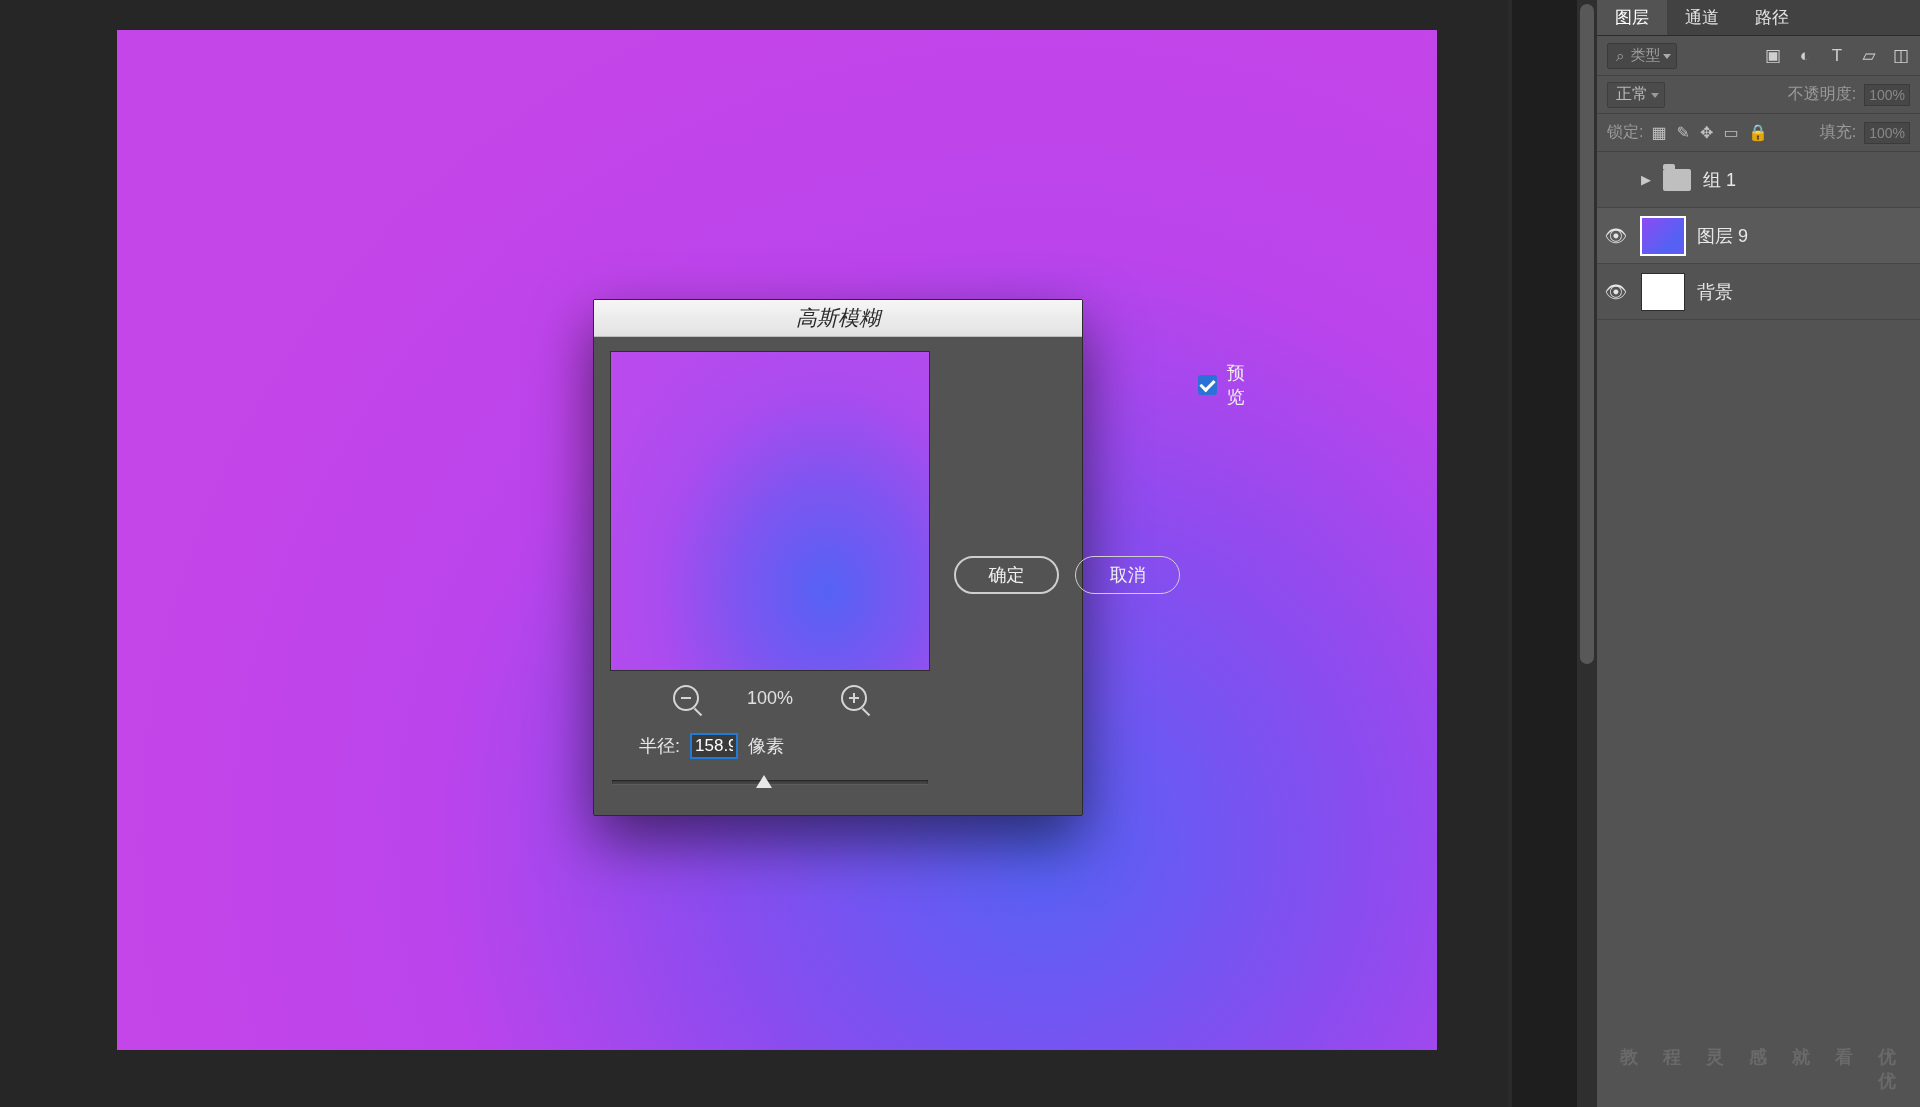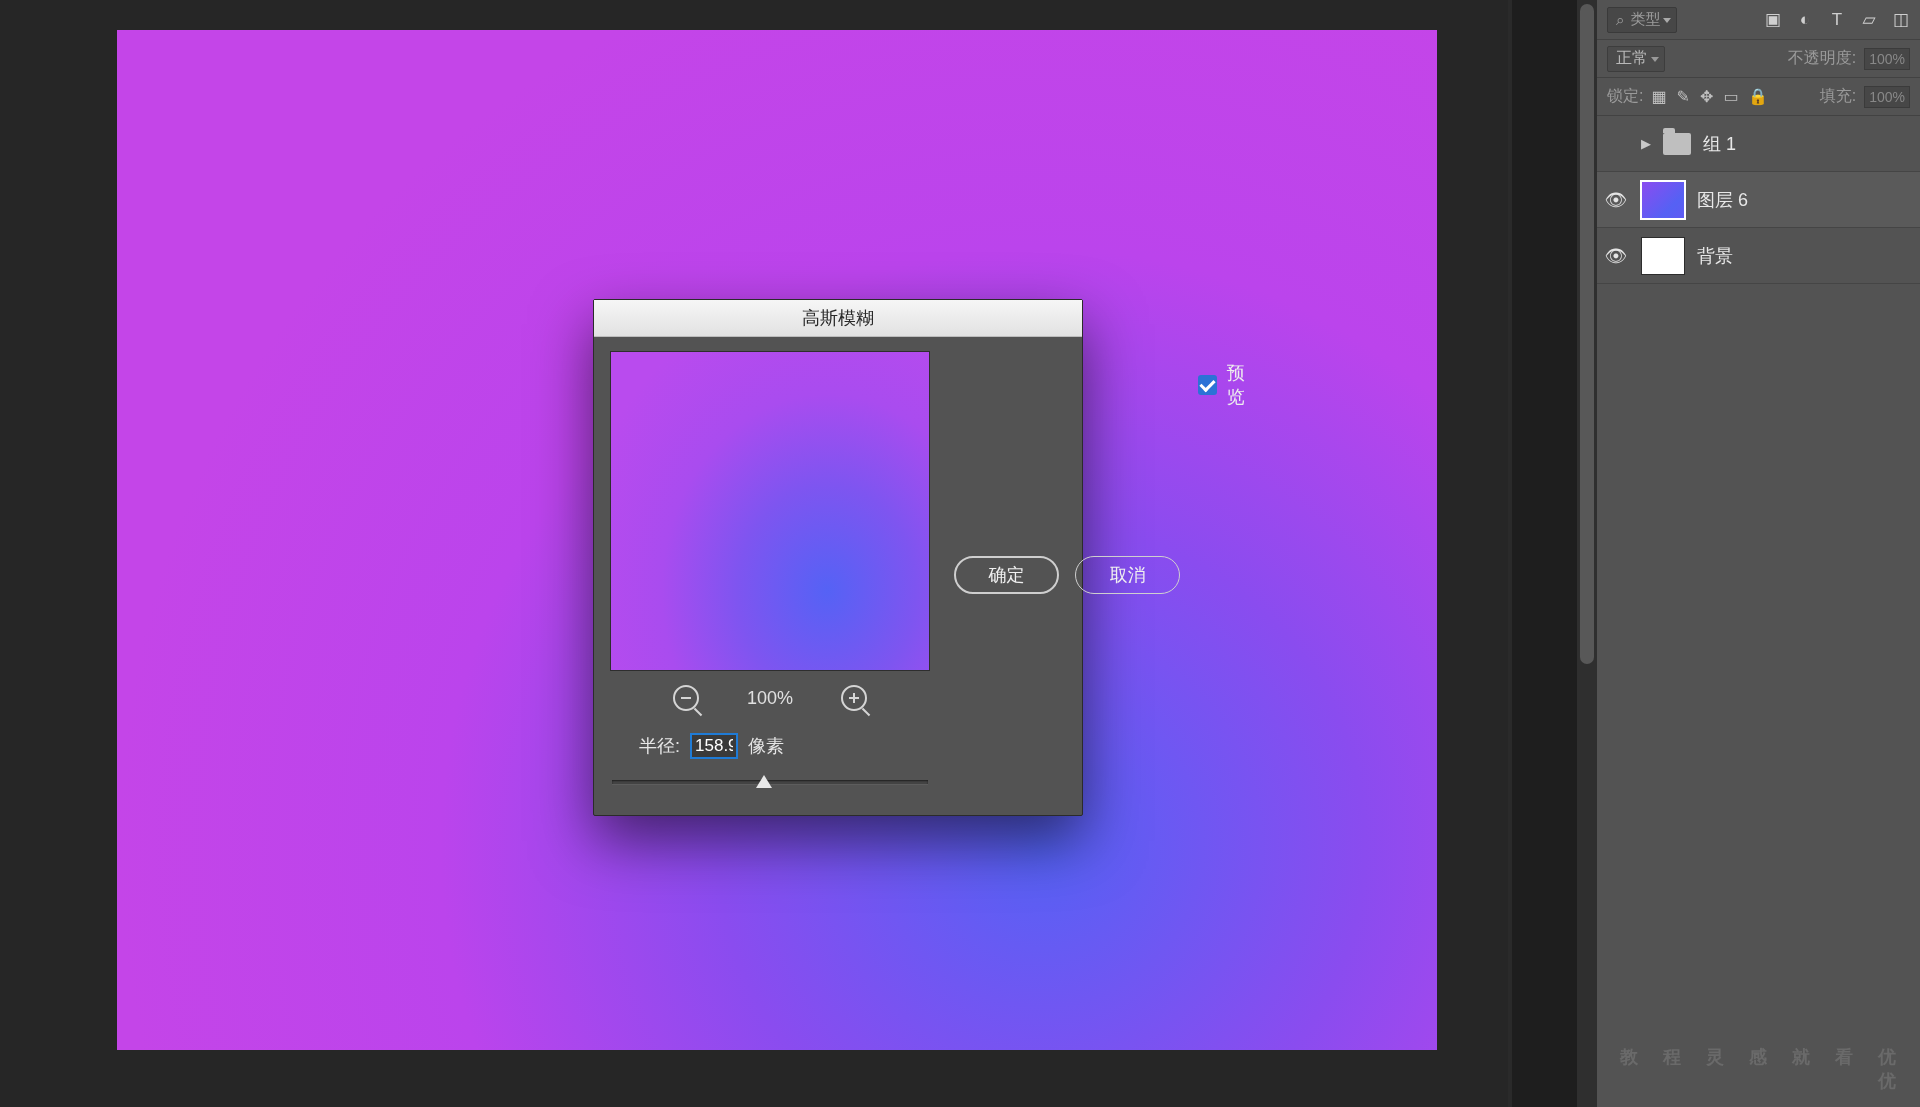--- a/index.html
+++ b/index.html
@@ -34,22 +34,23 @@
   box-shadow: 0 25px 60px rgba(0,0,0,0.55);
 }
 .dialog-header {
   height: 37px;
   background: linear-gradient(#f6f6f6,#e2e2e2);
   border-bottom: 1px solid #bdbdbd;
   display: flex;
   align-items: center;
   justify-content: center;
   color: #2a2a2a;
-  font-size: 18px;
+  font-size: 21px;
   font-weight: 500;
+  font-style: italic;
 }
 .dialog-body {
   display: flex;
   padding: 14px 16px 20px 16px;
   gap: 24px;
 }
 .preview-col { flex: 0 0 auto; }
 .preview-box {
   width: 320px; height: 320px;
   background: radial-gradient(ellipse 80% 95% at 68% 75%, #5562f5 0%, #7e55f0 35%, #a94cef 65%, #b94bee 100%);
@@ -398,20 +399,25 @@
     </div>
   </div>
 </div>
 
 <div class="left-edge-sep"></div>
 
 <div class="right-panel">
   <div class="scrollbar-gap">
     <div class="scrollbar-thumb"></div>
   </div>
+  <div class="panel-tabs">
+    <div class="panel-tab active">图层</div>
+    <div class="panel-tab">通道</div>
+    <div class="panel-tab">路径</div>
+  </div>
   <div class="panel-row">
     <div class="kind-dd">
       <span>⌕</span>
       <span>类型</span>
     </div>
     <div class="filter-icons">
       <span>▣</span>
       <span>◐</span>
       <span>T</span>
       <span>▱</span>
@@ -441,21 +447,21 @@
   <div class="layers">
     <div class="layer">
       <span class="eye hidden">👁</span>
       <span class="layer-collapse">▶</span>
       <div class="folder-icon"></div>
       <span>组 1</span>
     </div>
     <div class="layer selected">
       <span class="eye">👁</span>
       <div class="thumb"></div>
-      <span>图层 6</span>
+      <span>图层 9</span>
     </div>
     <div class="layer">
       <span class="eye">👁</span>
       <div class="white-thumb"></div>
       <span>背景</span>
     </div>
   </div>
 
   <div class="watermark">
     <div class="wm-sub">教 程 灵 感 就 看 优 优</div>

